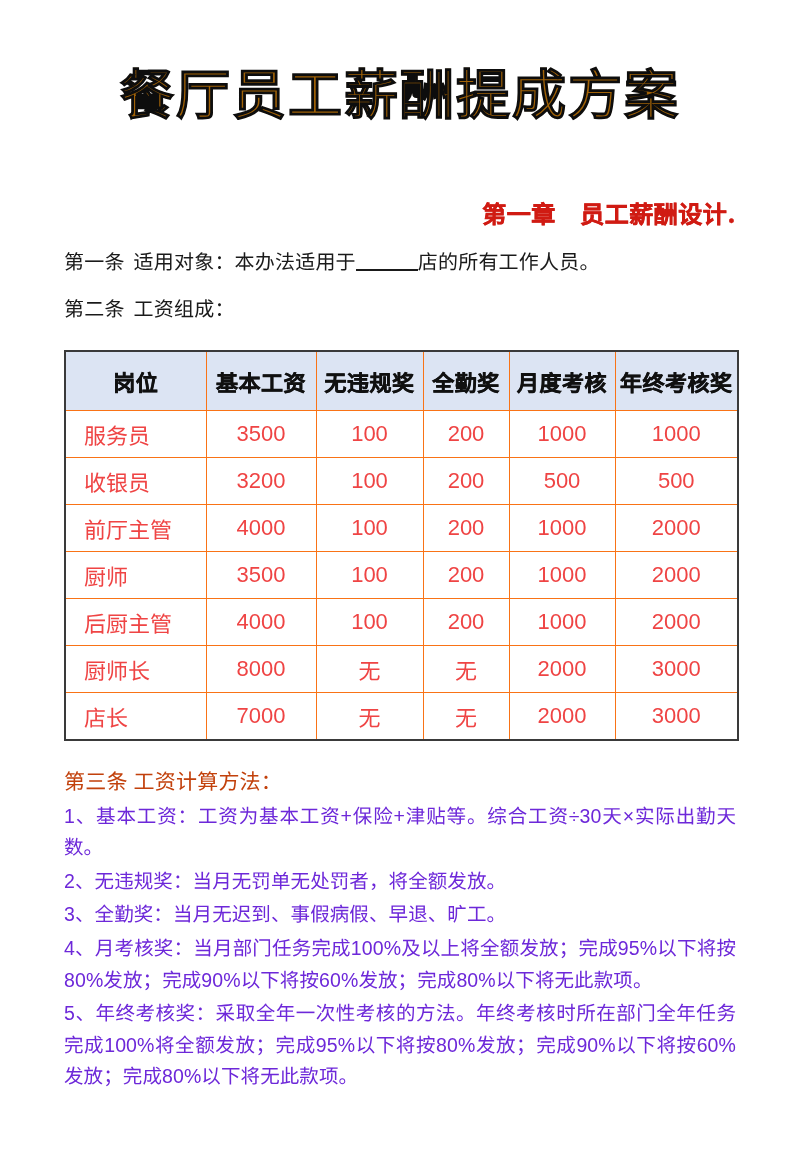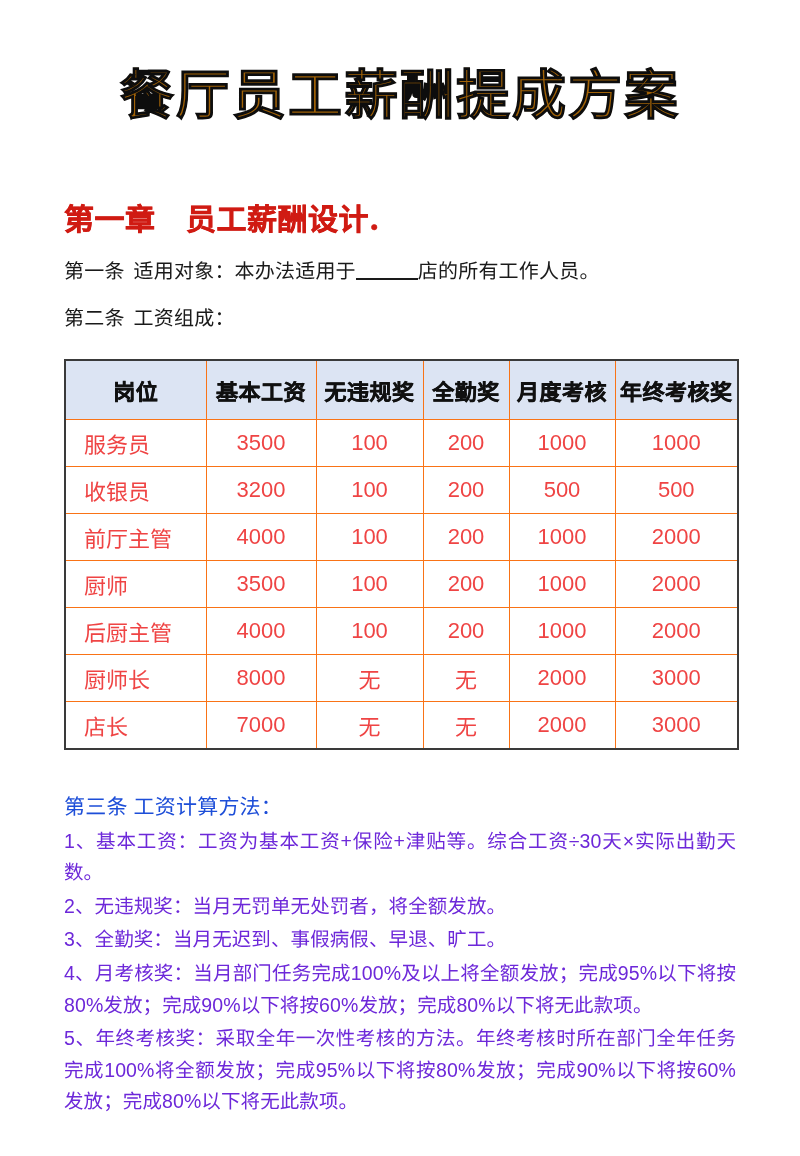--- a/index.html
+++ b/index.html
@@ -38,25 +38,26 @@
     color: #a16207;
     font-family: "DejaVu Sans", "Liberation Sans", sans-serif;
     -webkit-text-stroke: 1.1px #0d0d0d;
     white-space: nowrap;
   }
 
   
   .chapter-heading {
     margin: 0;
     padding-top: 70px;
-    font-size: 30px;
+    font-size: 24px;
     font-weight: 900;
     color: #d01b13;
     letter-spacing: 0.5px;
     font-family: "DejaVu Serif", "Liberation Serif", serif;
+    text-align: right;
     -webkit-text-stroke: 0.5px #d01b13;
   }
 
   
   .clause {
     margin: 0;
     padding-top: 17px;
     font-size: 20px;
     line-height: 1.5;
     color: #1a1a1a;
@@ -111,24 +112,24 @@
     background: #ffffff;
   }
   table.salary-table tbody td.post-cell {
     text-align: left;
     padding-left: 18px;
   }
 
   
   .methods-heading {
     margin: 0;
-    padding-top: 40px;
+    padding-top: 24px;
     font-size: 21px;
     font-weight: 400;
-    color: #1d4ed8;
+    color: #c2410c;
     letter-spacing: 0.2px;
   }
   .methods-heading .label { margin-right: 6px; }
   ol.methods-list {
     list-style: none;
     margin: 0;
     padding: 6px 0 0 0;
   }
   ol.methods-list li {
     font-size: 19.5px;

